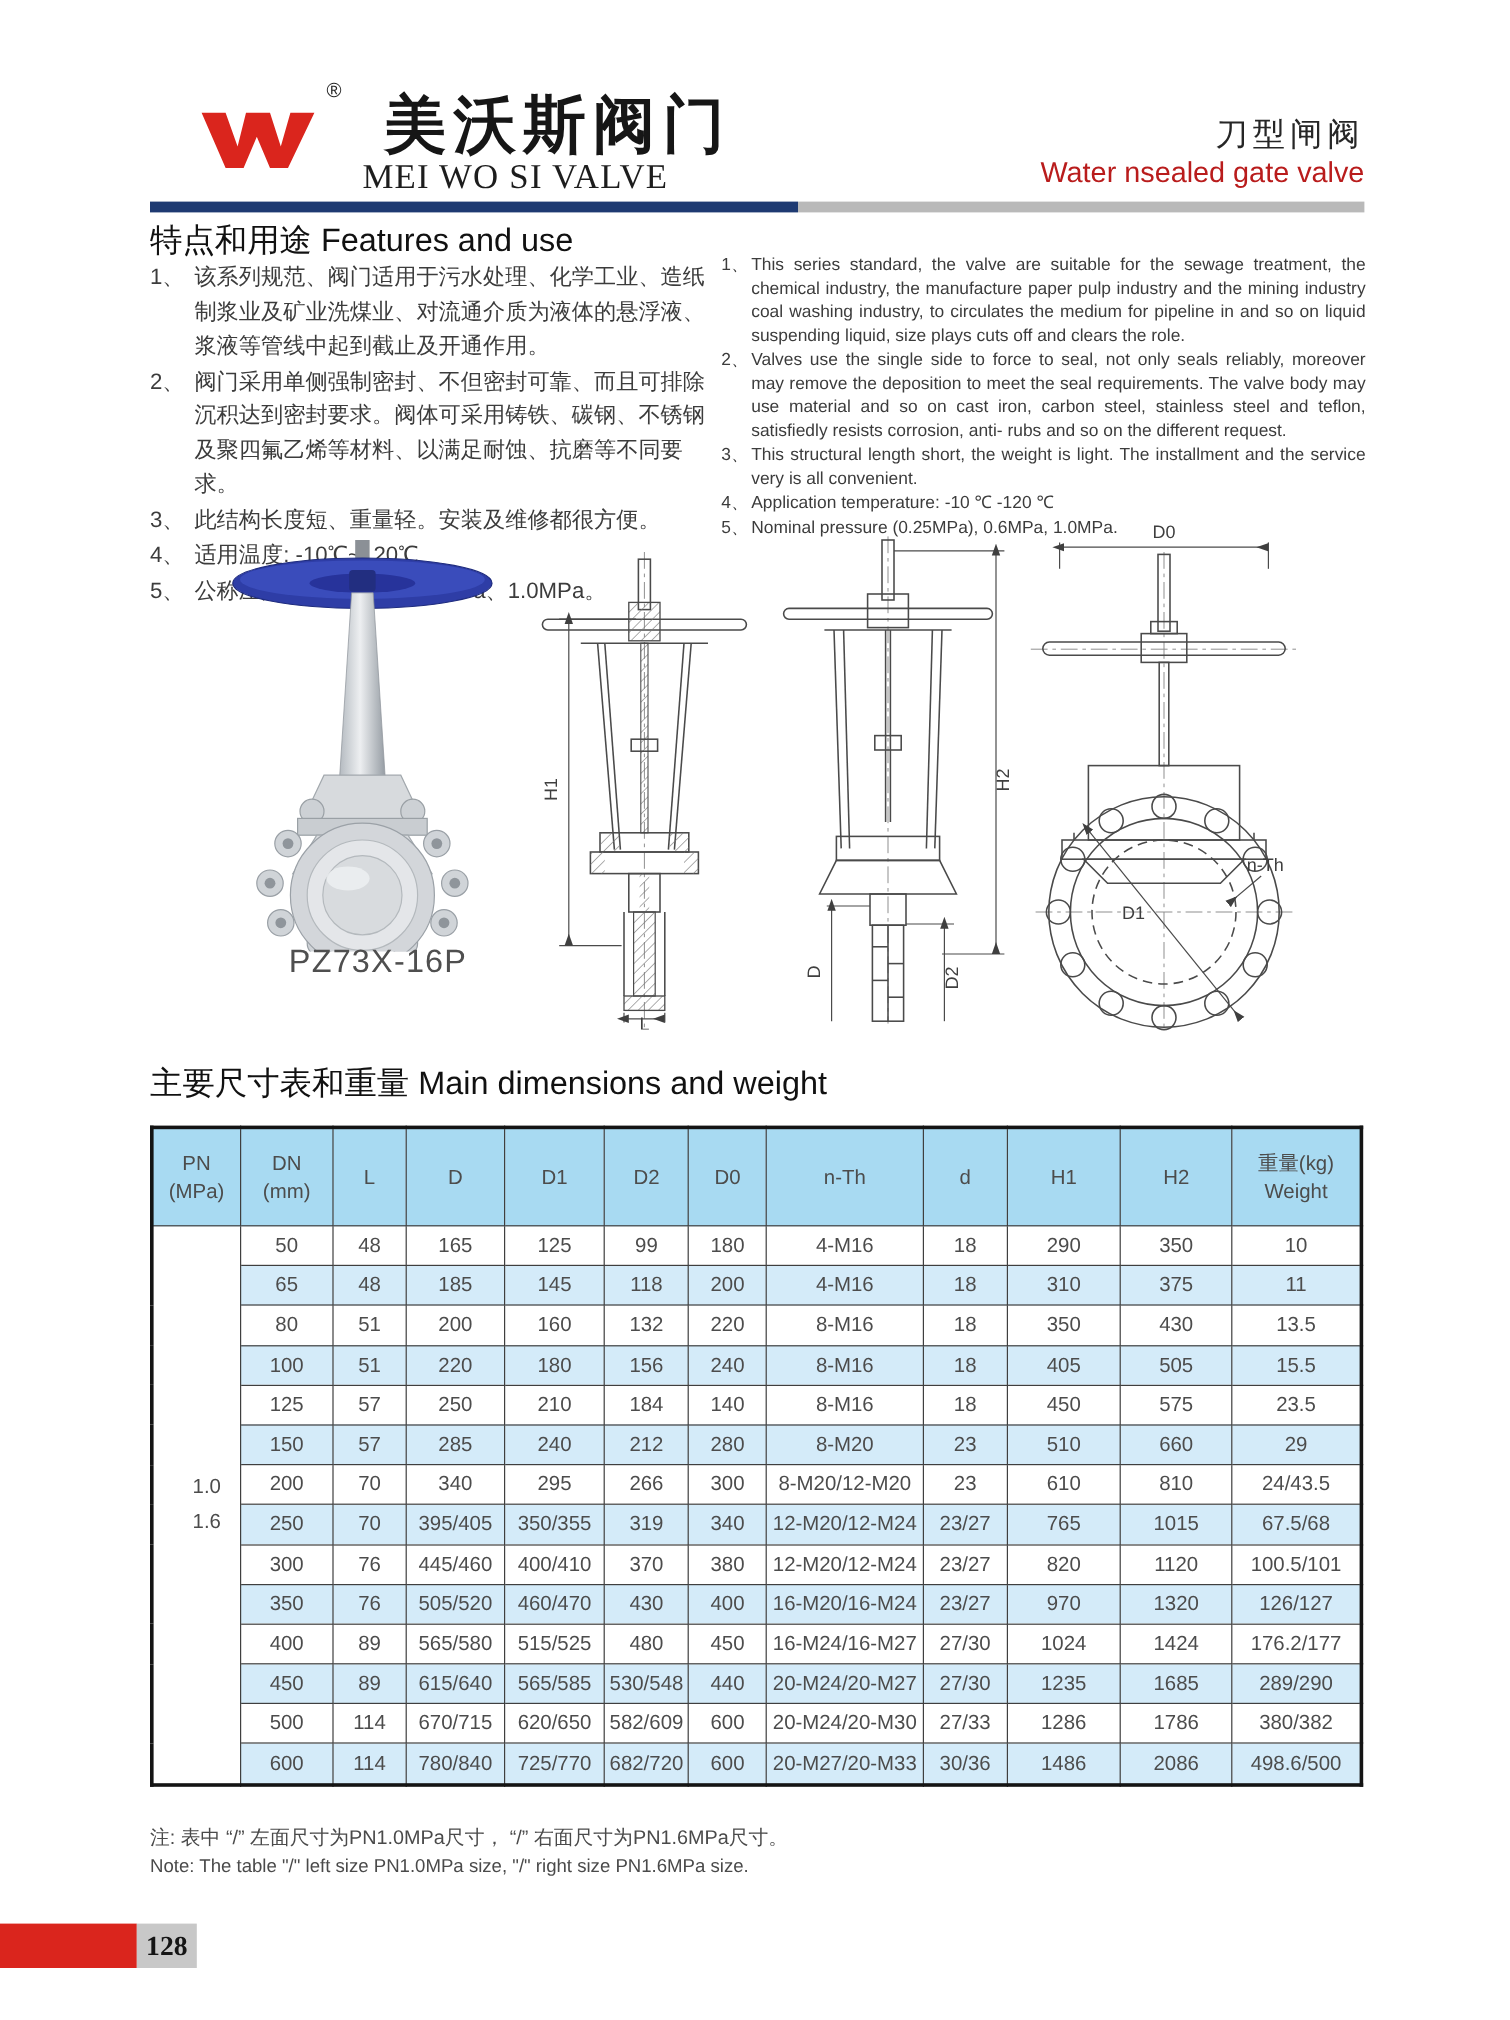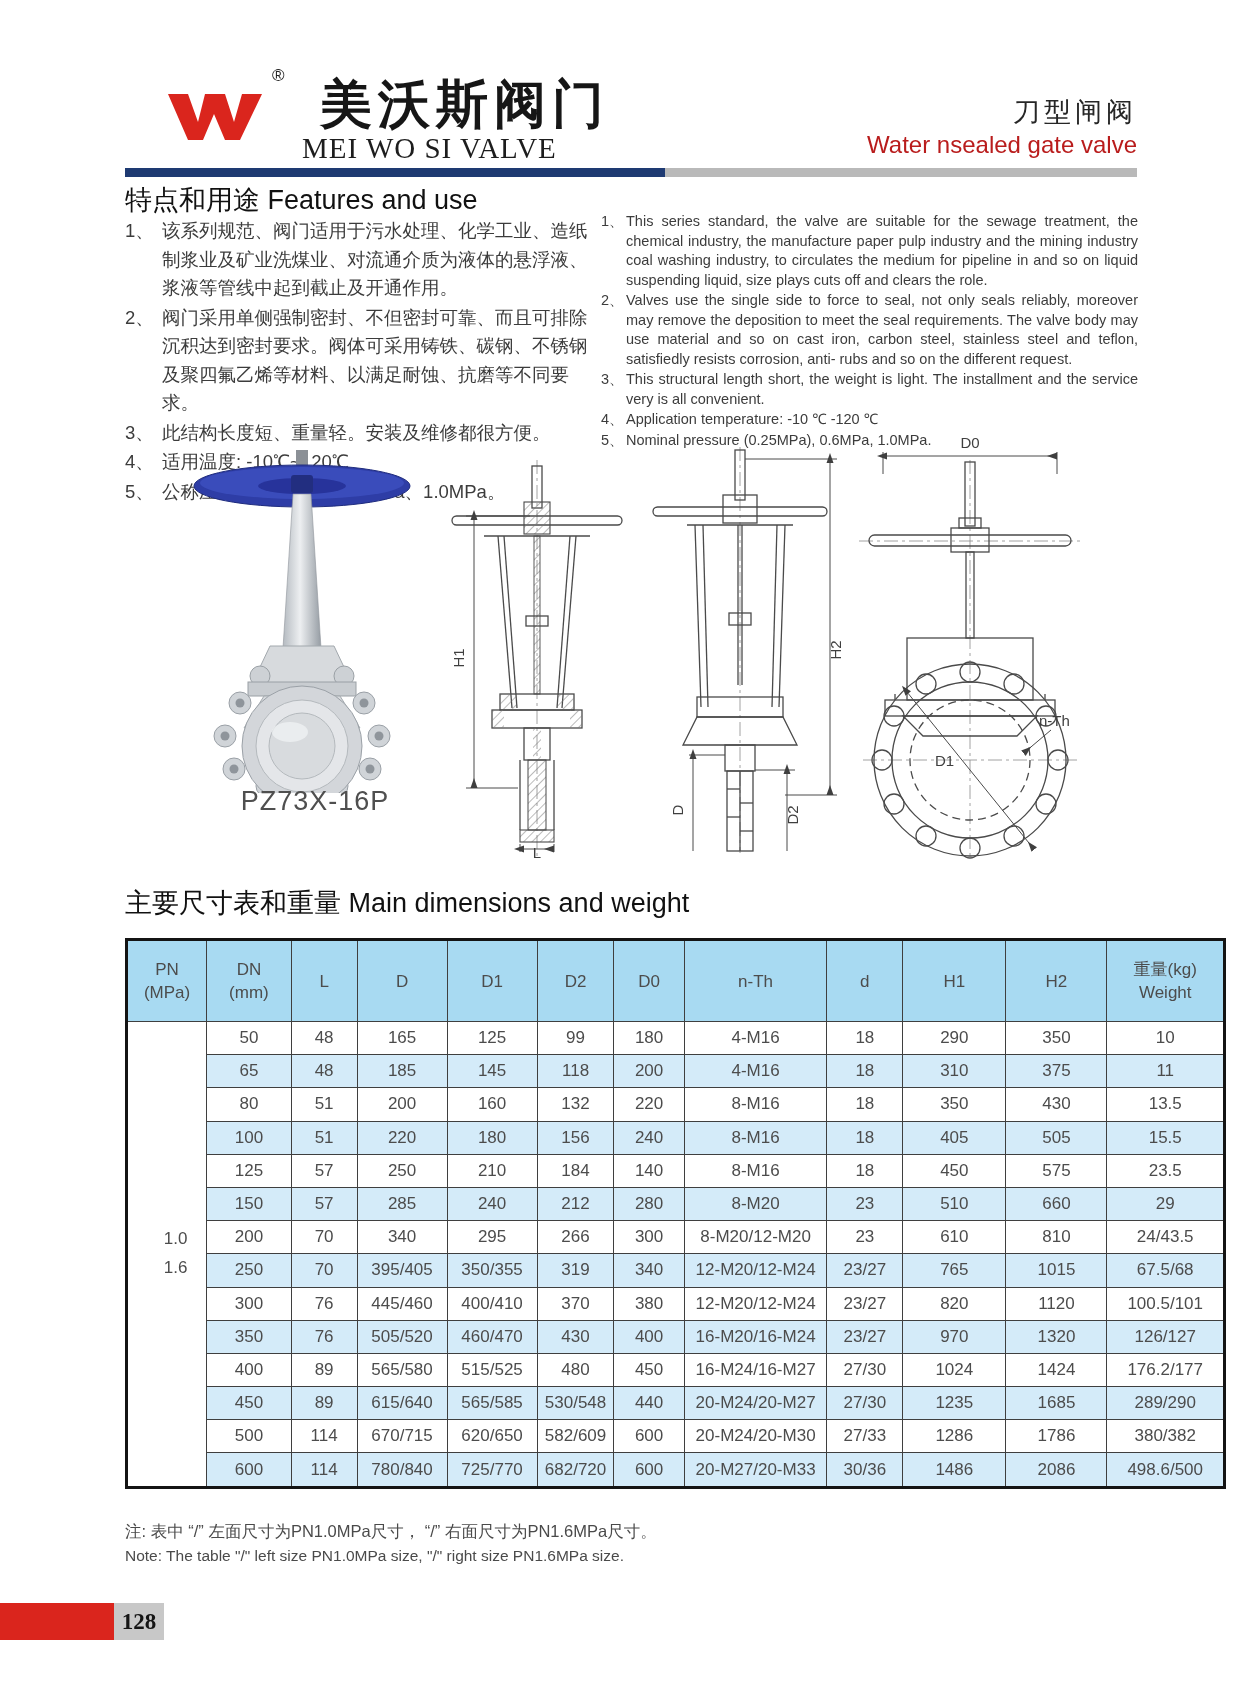--- a/index.html
+++ b/index.html
@@ -45,21 +45,21 @@
   .fig{position:absolute;}
   .fig svg{display:block;}
   .fig-caption{position:absolute;left:210px;top:786px;width:210px;text-align:center;
                font-size:27px;color:#4f4f4f;letter-spacing:1px;}
   .tl{stroke:var(--line);stroke-width:1.3;fill:none;}
   .cl{stroke:#8a8a8a;stroke-width:.8;fill:none;stroke-dasharray:14 4 3 4;}
   .dim{stroke:var(--line);stroke-width:1;fill:none;}
   .dimtxt{font-family:"Liberation Sans",sans-serif;font-size:15px;fill:#3f3f3f;}
 
   
-  .dim-table{position:absolute;left:125px;top:938px;width:1101px;border-collapse:collapse;
+  .dim-table{position:absolute;left:125px;top:938px;width:1011px;border-collapse:collapse;
              table-layout:fixed;border:3px solid #141414;}
   .dim-table th{height:80px;background:var(--table-header-blue);font-weight:normal;
                 white-space:pre-line;line-height:23px;}
   .dim-table th,.dim-table td{border:1.6px solid #3f3f3f;text-align:center;vertical-align:middle;
                 color:#4c4c4c;font-size:17px;padding:0;}
   .dim-table td{height:32.2px;background:#fff;}
   .dim-table tr.alt td{background:var(--table-alt-blue);}
   .dim-table td.pn-cell{background:#fff;}
   .pn-cell div{margin:9px 0;padding-left:17px;}
 

